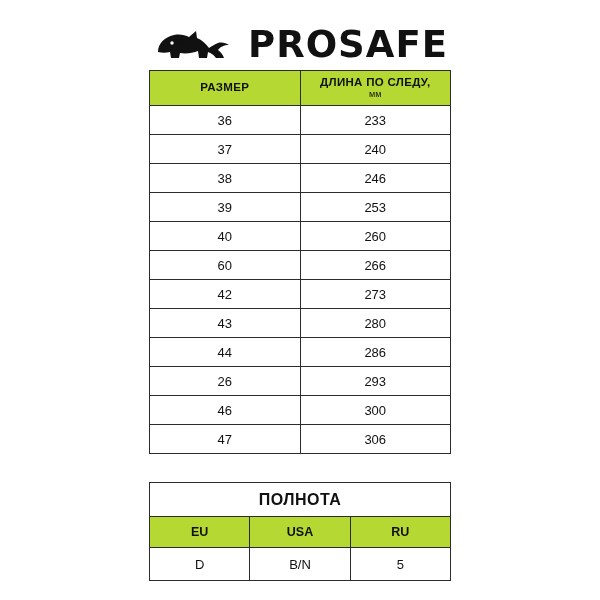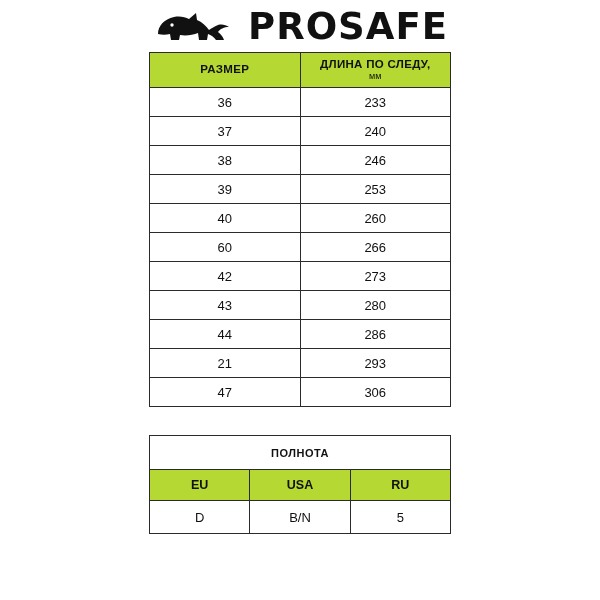--- a/index.html
+++ b/index.html
@@ -20,20 +20,21 @@
     height: 600px;
     box-sizing: border-box;
   }
 
   
   .brand {
     display: flex;
     align-items: center;
     justify-content: center;
     gap: 14px;
+    padding-top: 18px;
     height: 52px;
   }
   .brand-logo {
     width: 82px;
     height: 44px;
     display: block;
   }
   .brand-name {
     font-size: 37px;
     font-weight: bold;
@@ -94,21 +95,21 @@
   table.fullness td, table.fullness th {
     border: 1px solid #2b2b2b;
     text-align: center;
     vertical-align: middle;
     height: 29px;
     font-size: 12.5px;
     color: #111111;
   }
   table.fullness .title-row td {
     font-weight: bold;
-    font-size: 11px;
+    font-size: 16px;
     letter-spacing: 0.5px;
     height: 31px;
     margin-top: 40px;
   }
   table.fullness .head-row td {
     background: #b5d932;
     font-weight: bold;
     font-size: 12.5px;
     height: 28px;
     margin-left: 45px;
@@ -178,22 +179,26 @@
         </tr>
         <tr>
           <td class="val">43</td>
           <td class="val">280</td>
         </tr>
         <tr>
           <td class="val">44</td>
           <td class="val">286</td>
         </tr>
         <tr>
-          <td class="val">21</td>
+          <td class="val">26</td>
           <td class="val">293</td>
+        </tr>
+        <tr>
+          <td class="val">46</td>
+          <td class="val">300</td>
         </tr>
         <tr>
           <td class="val">47</td>
           <td class="val">306</td>
         </tr>
       </tbody>
     </table>
   </div>
 
   <div class="table-wrap wrap2">

